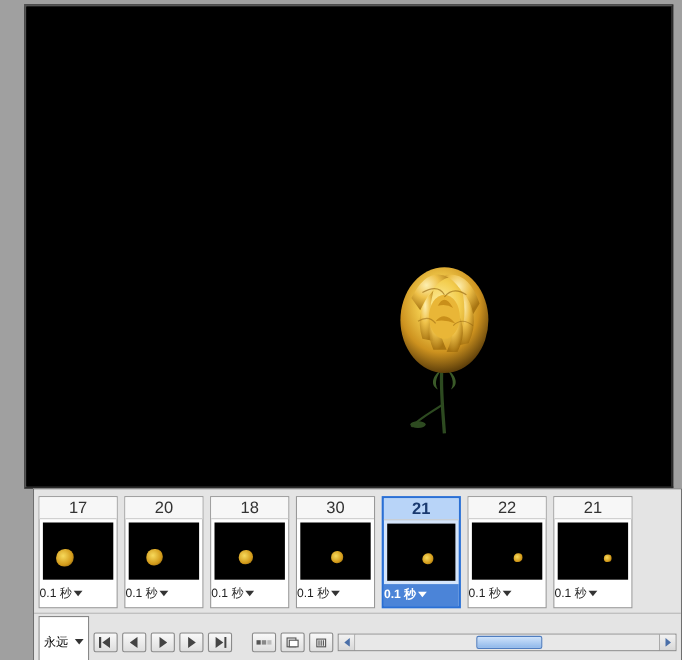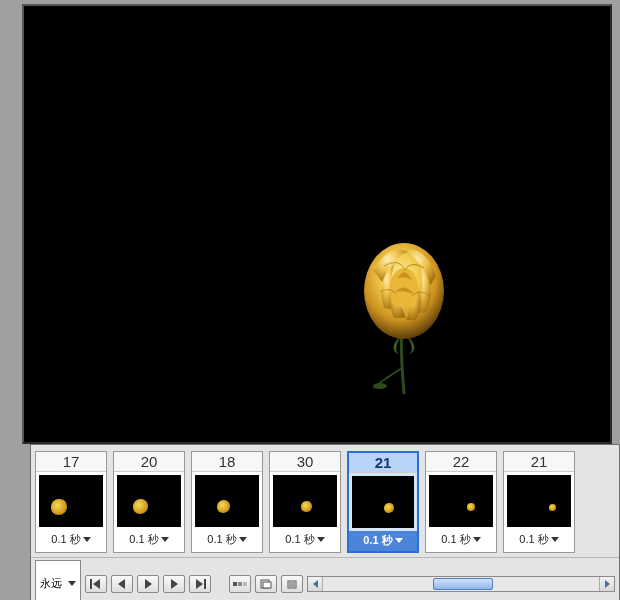--- a/index.html
+++ b/index.html
@@ -105,21 +105,20 @@
     background: radial-gradient(circle at 40% 40%, #f7da5c 0%, #d29a1a 60%, #6b4a0a 100%);
     border-radius: 50% 45% 50% 45%;
   }
   .frame-delay {
     text-align: center;
     font-size: 11px;
     padding: 2px 0 3px 0;
     cursor: pointer;
     color: #222;
     display: flex;
-    justify-content: center;
     align-items: center;
     gap: 2px;
   }
   .frame.selected .frame-delay { background:#4b84d8; color:#fff; }
   .tri {
     width:0;height:0;border-left:4px solid transparent;border-right:4px solid transparent;border-top:5px solid #333;display:inline-block;
   }
   .frame.selected .tri { border-top-color:#fff; }
   .footer-row {
     display: flex;

